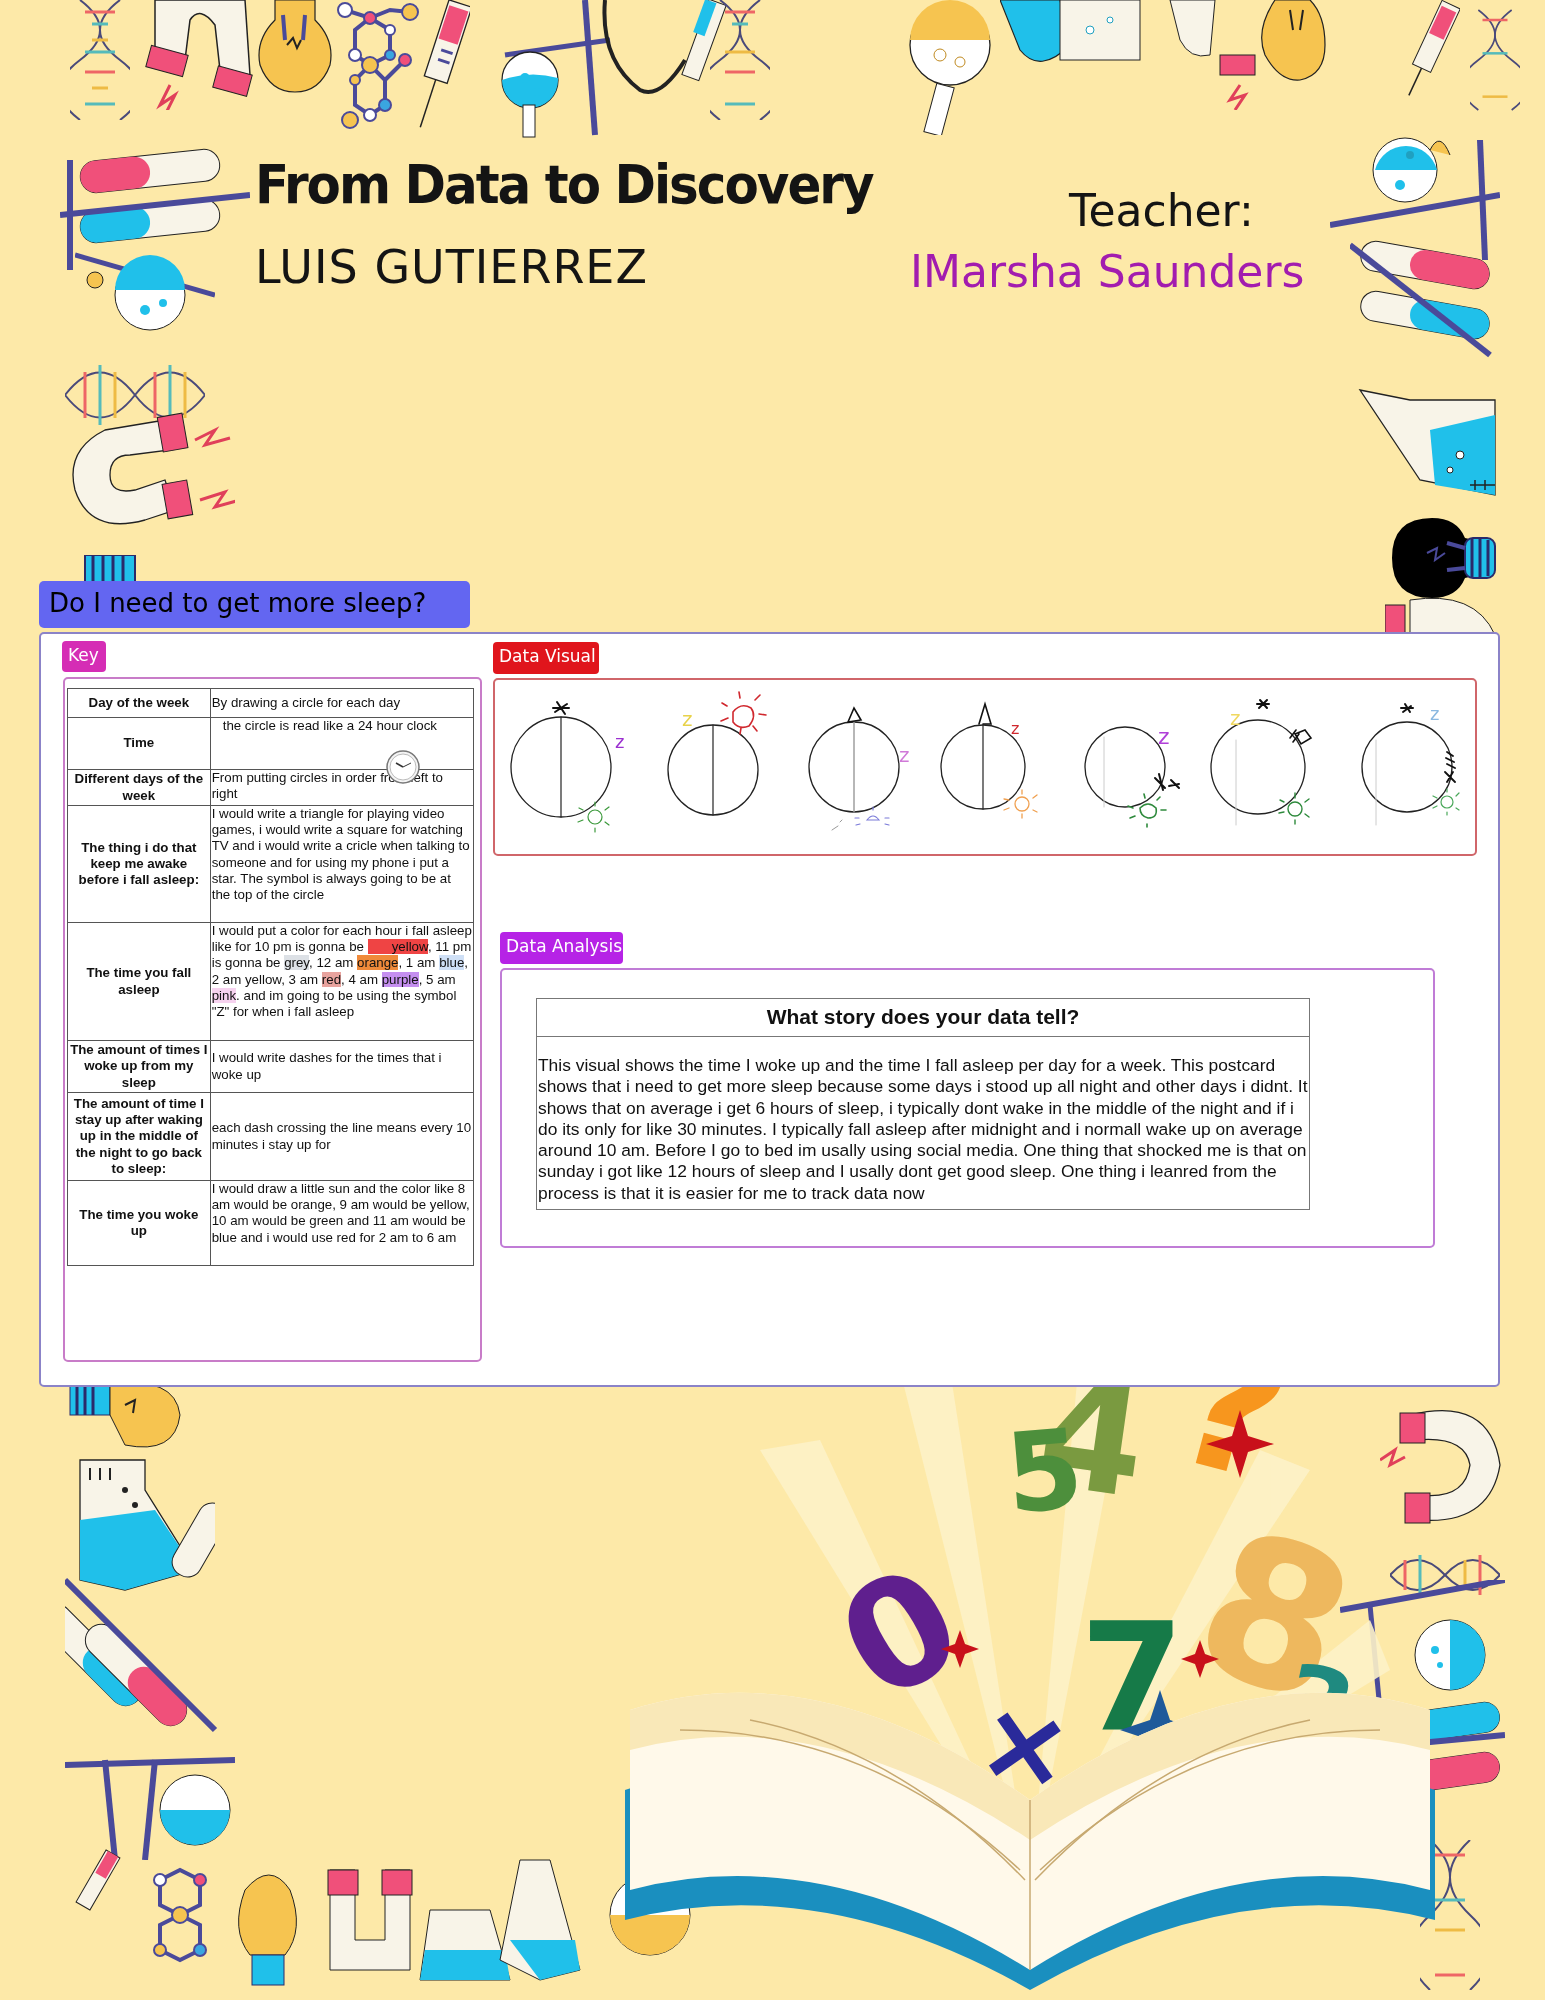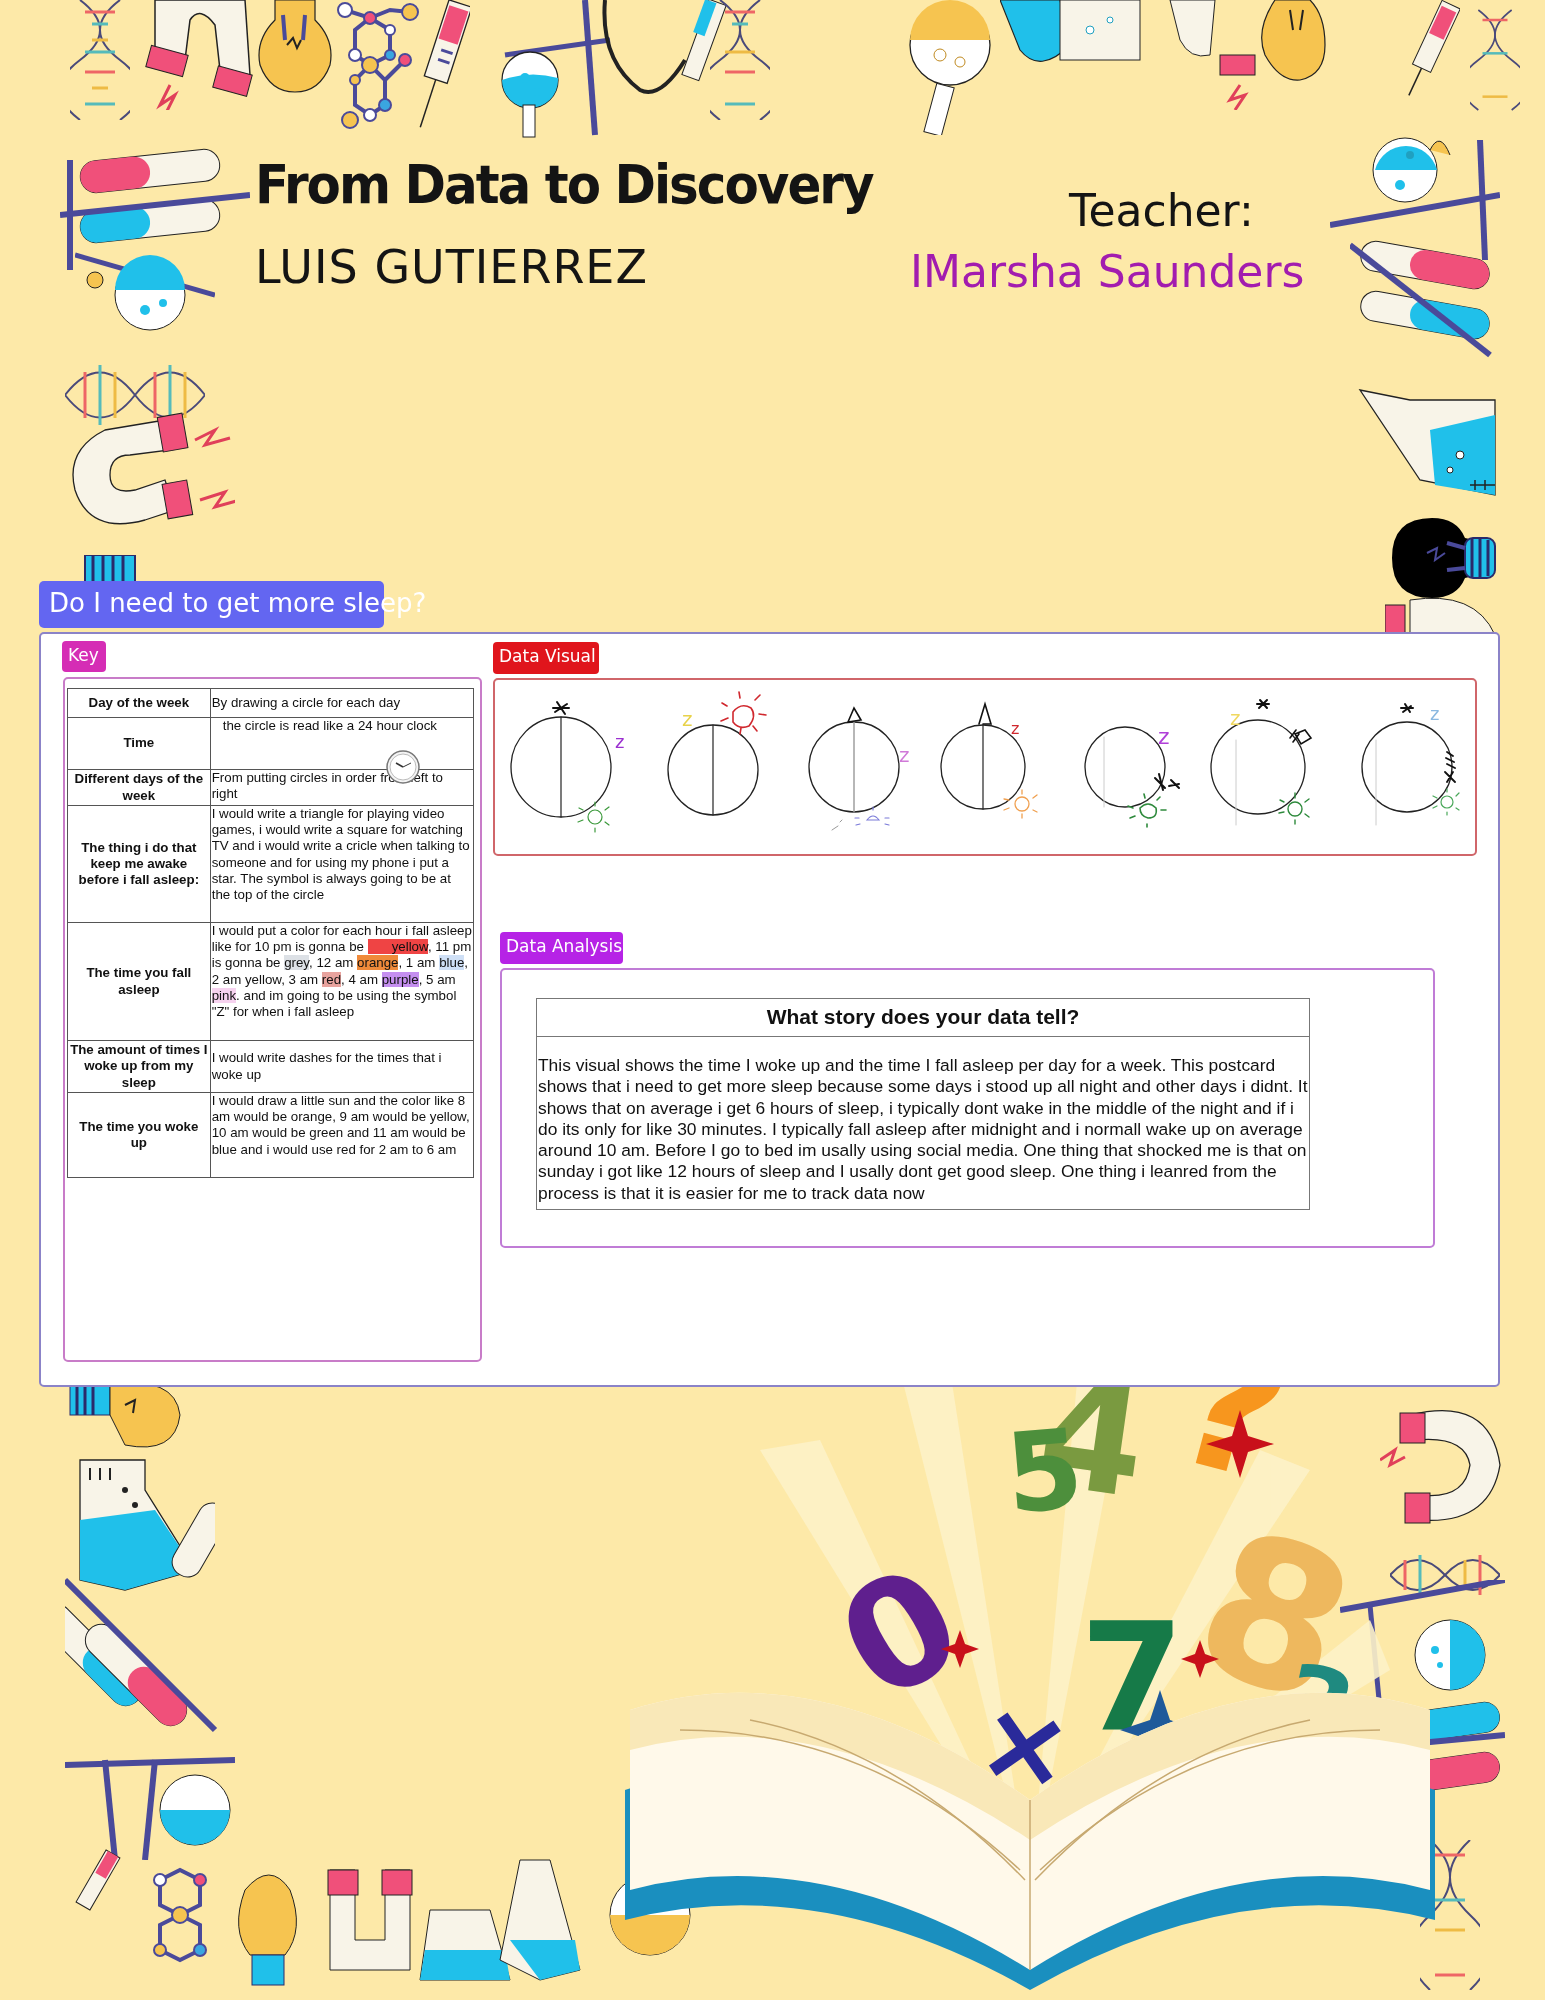--- a/index.html
+++ b/index.html
@@ -31,24 +31,24 @@
     font-family: "DejaVu Sans", sans-serif; font-size: 44px; color: #141414;
   }
   .teacher-name {
     position: absolute; left: 910px; top: 246px;
     font-family: "DejaVu Sans", sans-serif; font-size: 44px; color: #a21caf;
   }
 
   
   .question-tag {
     position: absolute; left: 39px; top: 581px;
-    width: 345px; height: 47px;
+    width: 431px; height: 47px;
     background: #6366f1;
     border-radius: 5px;
-    color: #ffffff;
+    color: #000000;
     font-family: "DejaVu Sans", sans-serif;
     font-size: 26px;
     padding: 7px 10px;
     white-space: nowrap;
   }
 
   
   .panel {
     position: absolute; left: 39px; top: 632px;
     width: 1461px; height: 755px;
@@ -614,20 +614,24 @@
     <td class="v">I would write a triangle for playing video games, i would write a square for watching TV and i would write a cricle when talking to someone and for using my phone i put a star. The symbol is always going to be at the top of the circle</td>
   </tr>
   <tr style="height:118px;">
     <td class="k">The time you fall asleep</td>
     <td class="v"><span>I would put a color for each hour i fall asleep like for 10 pm is gonna be </span><span class="hl-yellow">yellow</span><span>, 11 pm is gonna be </span><span class="hl-grey">grey</span><span>, 12 am </span><span class="hl-orange">orange</span><span>, 1 am </span><span class="hl-blue">blue</span><span>, 2 am yellow, 3 am </span><span class="hl-red">red</span><span>, 4 am </span><span class="hl-purple">purple</span><span>, 5 am </span><span class="hl-pink">pink</span><span>. and im going to be using the symbol "Z" for when i fall asleep</span></td>
   </tr>
   <tr style="height:52px;">
     <td class="k">The amount of times I woke up from my sleep</td>
     <td class="v" style="vertical-align:middle;">I would write dashes for the times that i woke up</td>
   </tr>
+  <tr style="height:88px;">
+    <td class="k">The amount of time I stay up after waking up in the middle of the night to go back to sleep:</td>
+    <td class="v" style="vertical-align:middle;">each dash crossing the line means every 10 minutes i stay up for</td>
+  </tr>
   <tr style="height:85px;">
     <td class="k">The time you woke up</td>
     <td class="v">I would draw a little sun and the color like 8 am would be orange, 9 am would be yellow, 10 am would be green and 11 am would be blue and i would use red for 2 am to 6 am</td>
   </tr>
 </tbody>
   </table>
 
 <div class="visual-frame"></div>
 <div class="deco" style="left:495px;top:690px;">
   <svg width="980" height="160" viewBox="0 0 980 160" fill="none" stroke-linecap="round">

